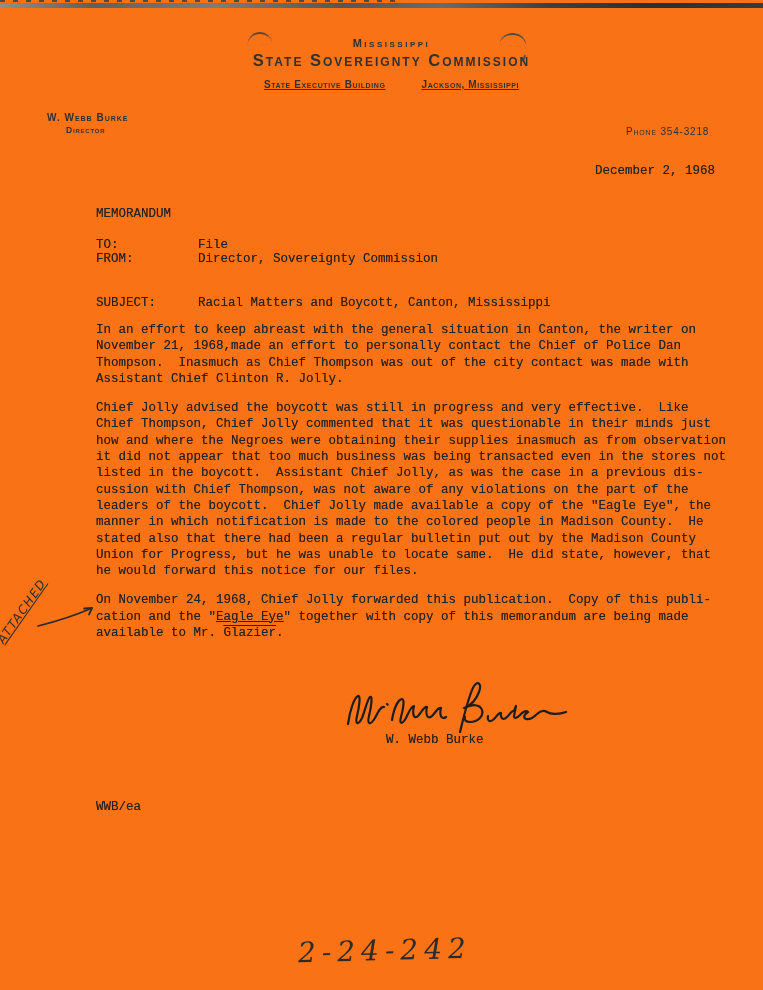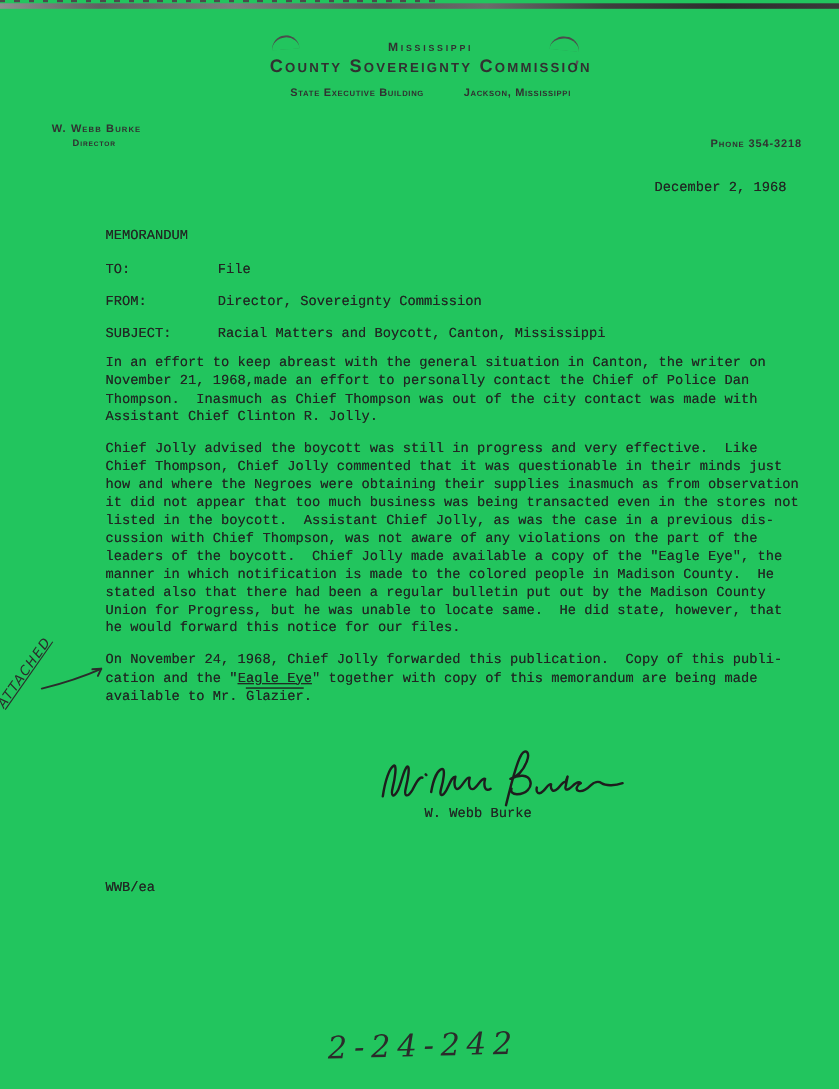--- a/index.html
+++ b/index.html
@@ -1,61 +1,61 @@
 <!DOCTYPE html>
 <html><head>
 <meta charset="utf-8">
 <title>Memorandum</title>
 <style>
   html,body{margin:0;padding:0;background:#d9d9d6;}
   .page{
     position:relative;
     width:763px;height:990px;
-    background:#22c55e;
+    background:#f97316;
     overflow:hidden;
     font-family:"Liberation Mono", monospace;
     color:#262626;
   }
   
   .scan-edge{
     position:absolute;top:0;left:0;width:763px;height:9px;
     background:
       repeating-linear-gradient(90deg,#4a4a4a 0 5px,rgba(0,0,0,0) 5px 13px) 0 0/52% 2px no-repeat,
       linear-gradient(90deg,#8f8f8f 0,#606060 12%,#7d7d7d 28%,#565656 45%,#6b6b6b 58%,#3f3f3f 72%,#2e2e2e 86%,#3a3a3a 100%) 0 3px/100% 5px no-repeat;
   }
   
   .lh{position:absolute;left:20px;right:0;text-align:center;
       font-family:"Liberation Sans", sans-serif;font-variant:small-caps;
       font-weight:bold;color:#313131;}
   .lh-state{top:37px;font-size:11px;letter-spacing:2.5px;}
   .lh-org{top:51px;font-size:16.5px;letter-spacing:2px;}
-  .lh-line3{top:79px;font-size:10px;letter-spacing:0.6px;}
+  .lh-line3{top:79px;font-size:10px;letter-spacing:0.6px;text-decoration:underline;}
   .lh-line3 .gap{display:inline-block;width:36px;}
   .lh-chairman{top:95px;font-size:10.5px;letter-spacing:0.6px;}
   .lh-official-name{position:absolute;left:47px;top:112px;font-family:"Liberation Sans",sans-serif;
       font-variant:small-caps;font-weight:bold;font-size:10px;letter-spacing:1px;color:#313131;}
   .lh-official-title{position:absolute;left:66px;top:125px;font-family:"Liberation Sans",sans-serif;
       font-variant:small-caps;font-weight:bold;font-size:8.5px;letter-spacing:0.8px;color:#313131;}
-  .lh-phone{position:absolute;left:646px;top:126px;font-family:"Liberation Sans",sans-serif;
-      font-variant:small-caps;font-weight:bold;font-size:10px;letter-spacing:0.8px;color:#313131;}
+  .lh-phone{position:absolute;left:626px;top:126px;font-family:"Liberation Sans",sans-serif;
+      font-variant:small-caps;font-weight:normal;font-size:10px;letter-spacing:0.8px;color:#313131;}
   
   .arc{position:absolute;height:11px;border-top:2.5px solid #4c4c4c;
        border-radius:50% 50% 0 0 / 100% 100% 0 0;}
   .arc-left{left:247px;top:32px;width:25px;transform:rotate(-4deg);}
   .arc-right{left:500px;top:33px;width:27px;transform:rotate(6deg);}
   .tick{position:absolute;left:523px;top:55px;width:2px;height:7px;background:#555;transform:rotate(18deg);}
   
   .typed{position:absolute;white-space:pre;font-size:12.5px;line-height:16px;
          color:#242424;text-shadow:0 0 0.4px rgba(0,0,0,.5);}
   .date{left:595px;top:163px;}
   .memo-heading{left:96px;top:206px;}
   .field-row{position:absolute;left:96px;white-space:pre;font-size:12.5px;
              color:#242424;text-shadow:0 0 0.4px rgba(0,0,0,.5);}
   .field-row .lbl{display:inline-block;width:102px;}
-  .row-to{top:238px;} .row-from{top:267px;} .row-subject{top:296px;}
+  .row-to{top:238px;} .row-from{top:252px;} .row-subject{top:296px;}
   
   .body-text{position:absolute;left:96px;top:322px;width:662px;}
   .body-text p{margin:0 0 13px 0;white-space:pre-wrap;font-size:12.5px;line-height:16.3px;
                color:#242424;text-shadow:0 0 0.4px rgba(0,0,0,.5);}
   .seg-plain{}
   .seg-underline{text-decoration:underline;}
   .seg-overline{text-decoration:overline;text-align:right;}
   
   .attached-note{position:absolute;left:6px;top:632px;
       font-family:"DejaVu Sans",sans-serif;font-style:italic;font-size:12px;
@@ -75,21 +75,21 @@
 
 <div class="page">
 
   <div class="scan-edge"></div>
 
   <div class="arc arc-left"></div>
   <div class="arc arc-right"></div>
   <div class="tick"></div>
 
   <div class="lh lh-state">Mississippi</div>
-  <div class="lh lh-org">County Sovereignty Commission</div>
+  <div class="lh lh-org">State Sovereignty Commission</div>
   <div class="lh lh-line3"><span>State Executive Building</span><span class="gap"></span><span>Jackson, Mississippi</span></div>
   <div class="lh-official-name">W. Webb Burke</div>
   <div class="lh-official-title">Director</div>
   <div class="lh-phone">Phone 354-3218</div>
 
   <div class="typed date">December 2, 1968</div>
 
   <div class="typed memo-heading">MEMORANDUM</div>
   <div class="field-row row-to"><span class="lbl">TO:</span><span>File</span></div>
   <div class="field-row row-from"><span class="lbl">FROM:</span><span>Director, Sovereignty Commission</span></div>

